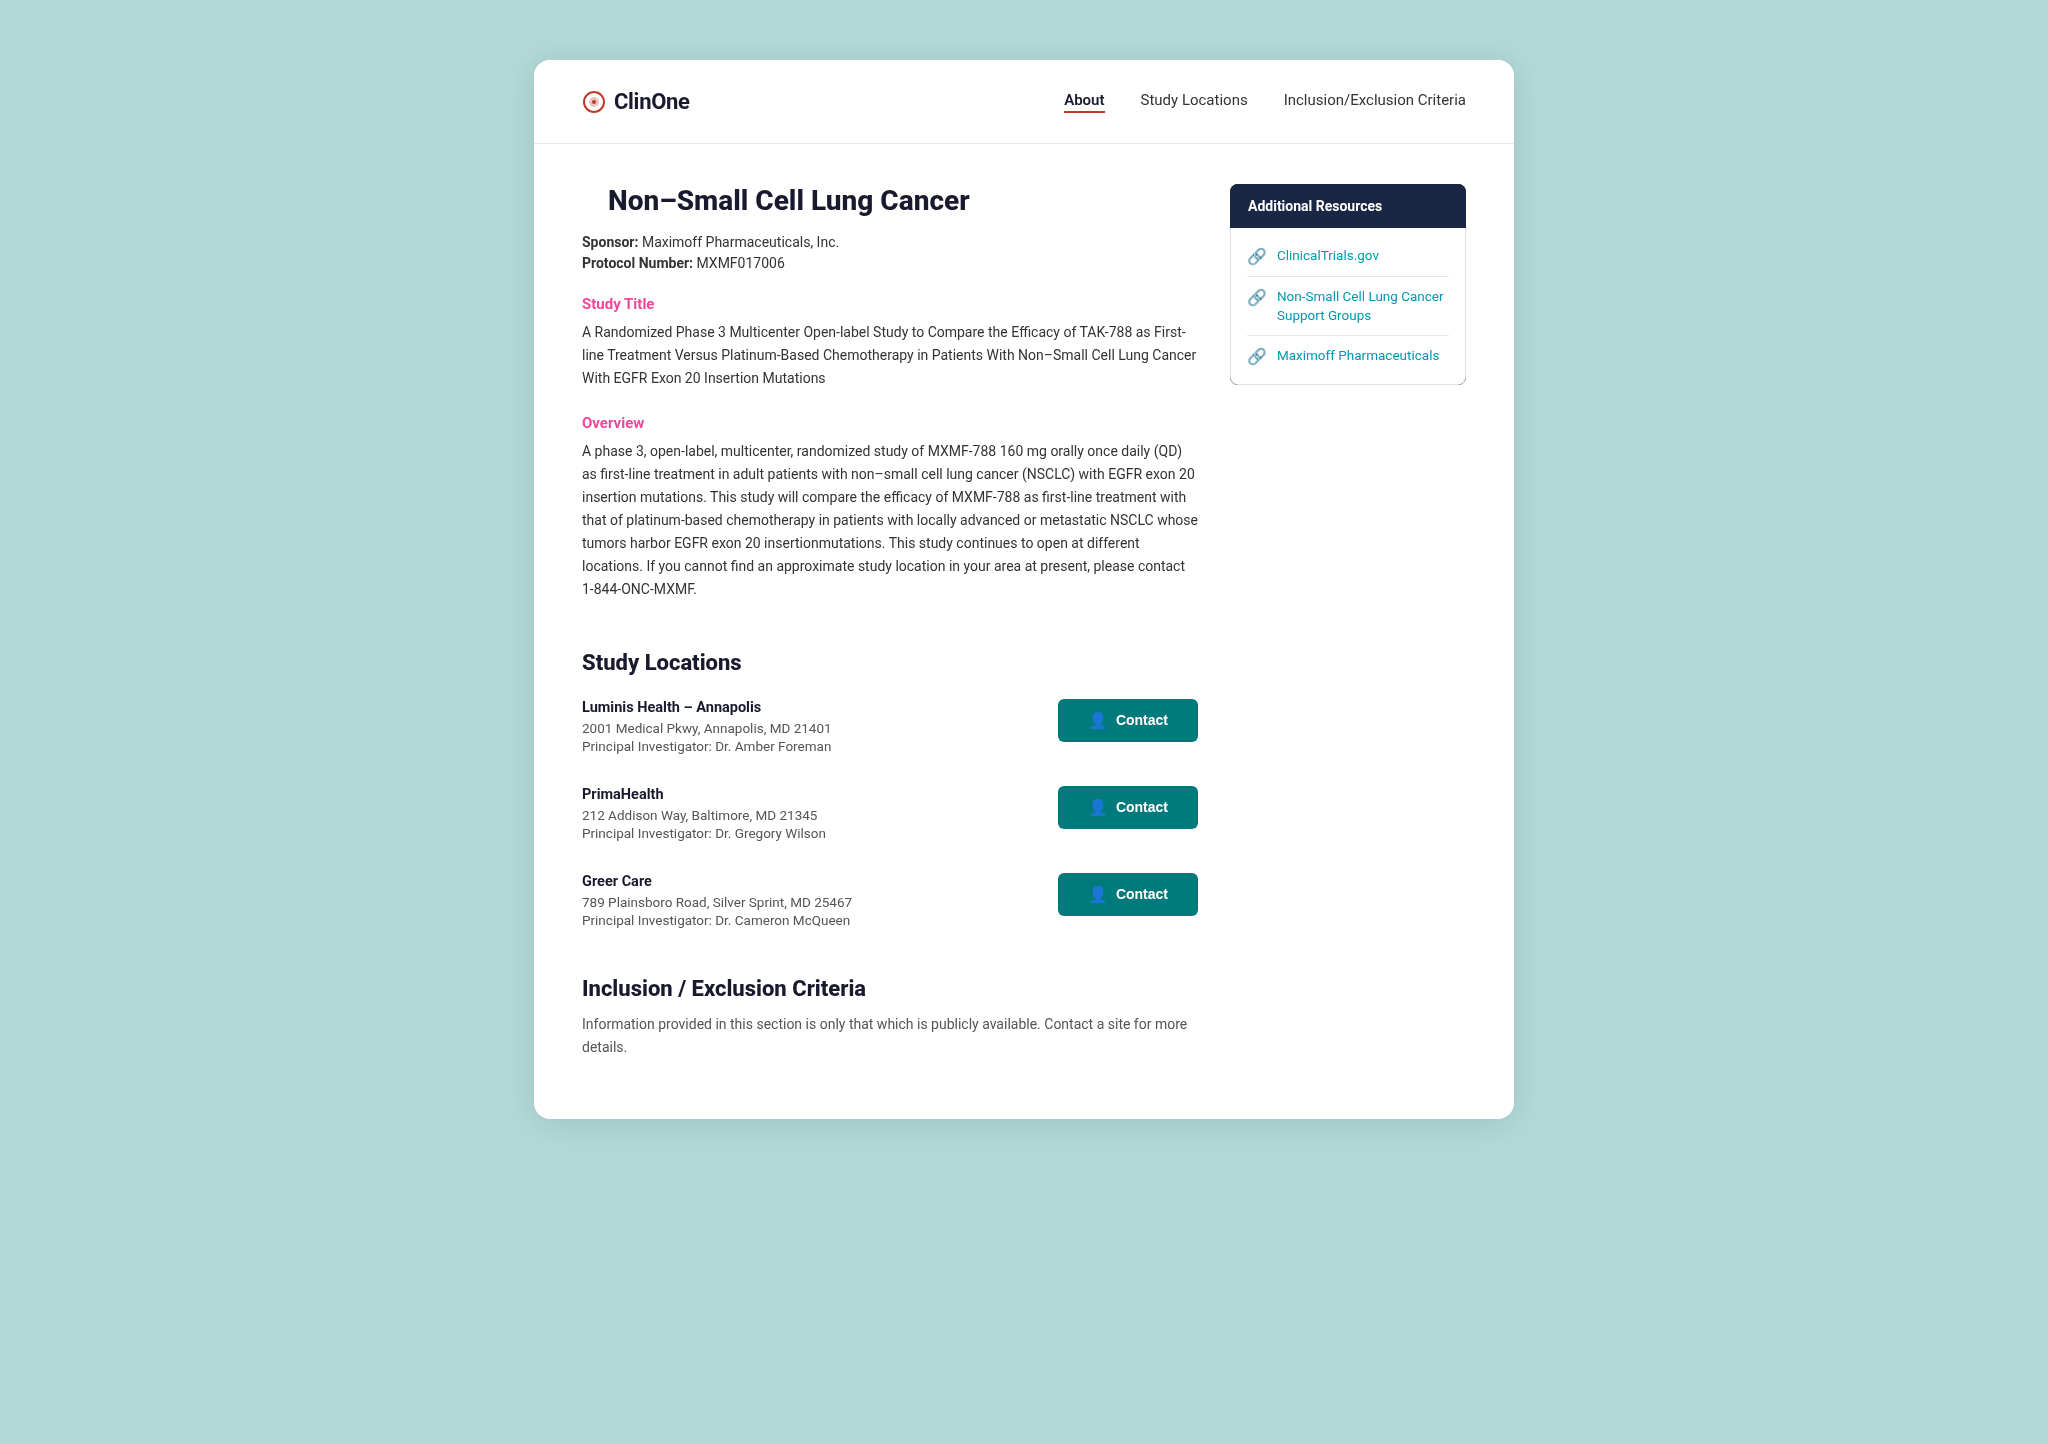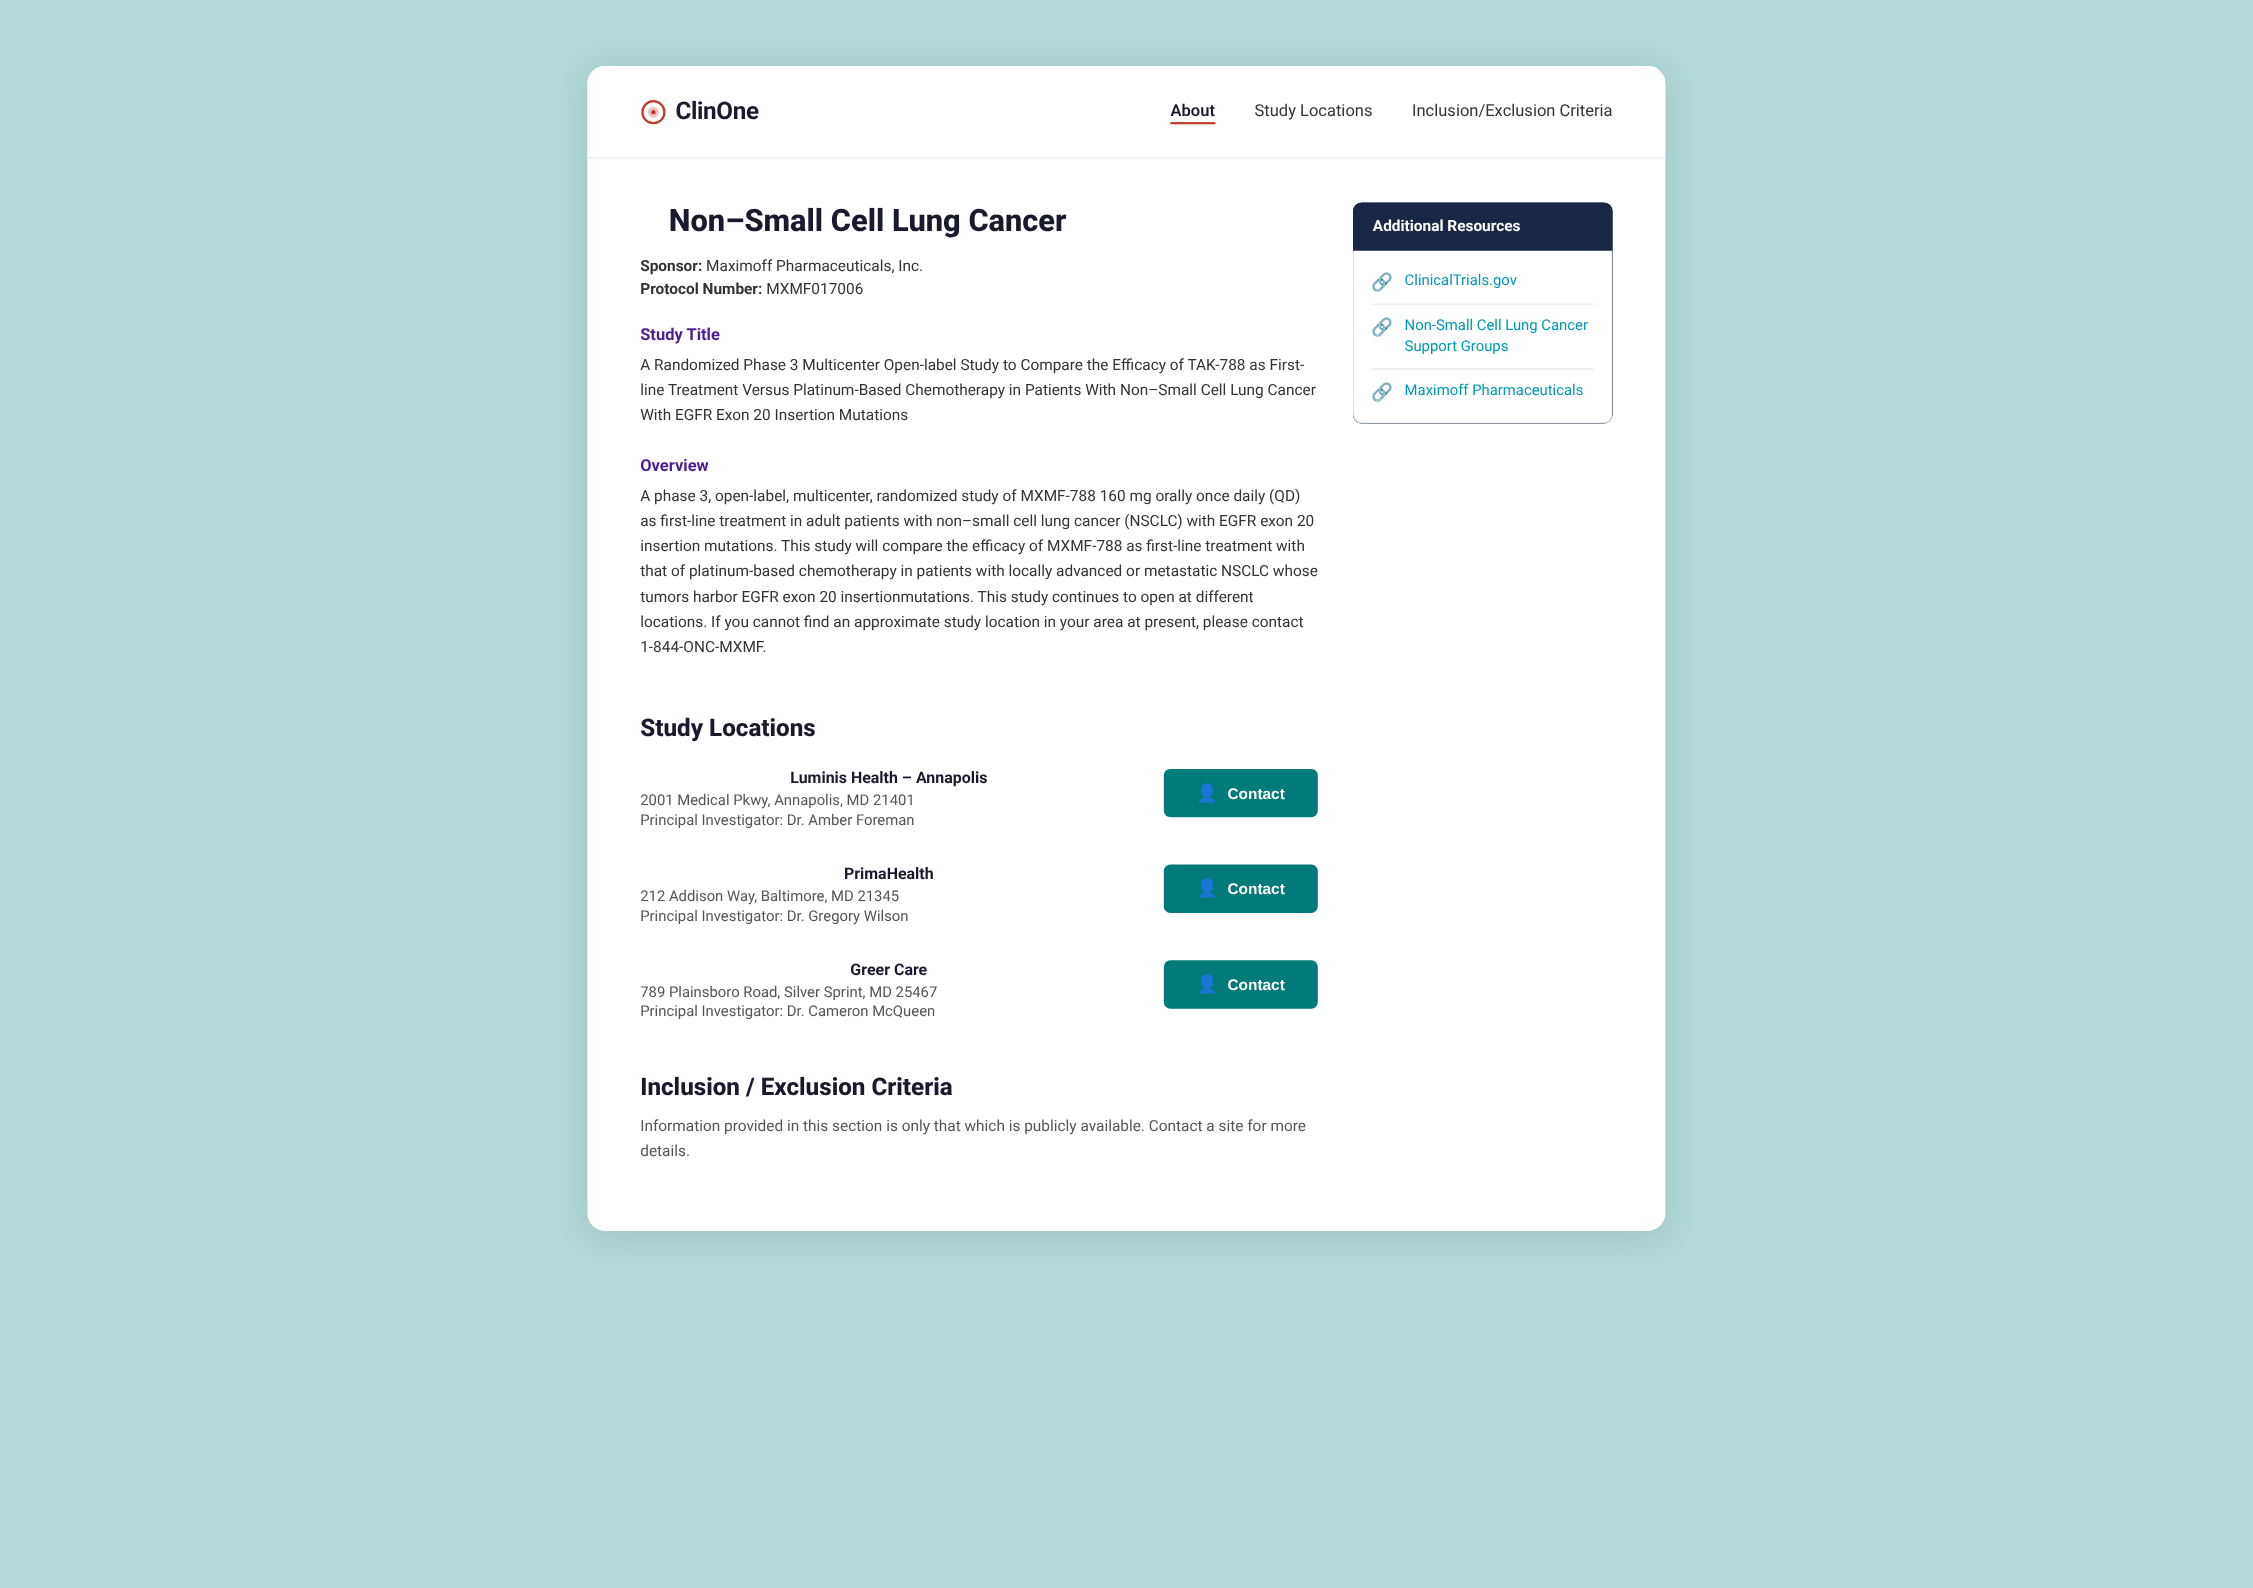--- a/index.html
+++ b/index.html
@@ -112,21 +112,21 @@
       margin-bottom: 5px;
     }
 
     .meta-line strong {
       font-weight: 700;
     }
 
     .section-heading {
       font-size: 15px;
       font-weight: 700;
-      color: #4c1d95;
+      color: #ec4899;
       margin-top: 24px;
       margin-bottom: 8px;
     }
 
     .body-text {
       font-size: 14px;
       color: #333;
       line-height: 1.65;
     }
 
@@ -152,21 +152,20 @@
 
     .location-info {
       flex: 1;
     }
 
     .location-name {
       font-size: 14.5px;
       font-weight: 700;
       color: #1a1a2e;
       margin-bottom: 4px;
-      text-align: center;
     }
 
     .location-address {
       font-size: 13.5px;
       color: #555;
       margin-bottom: 2px;
     }
 
     .location-pi {
       font-size: 13.5px;

